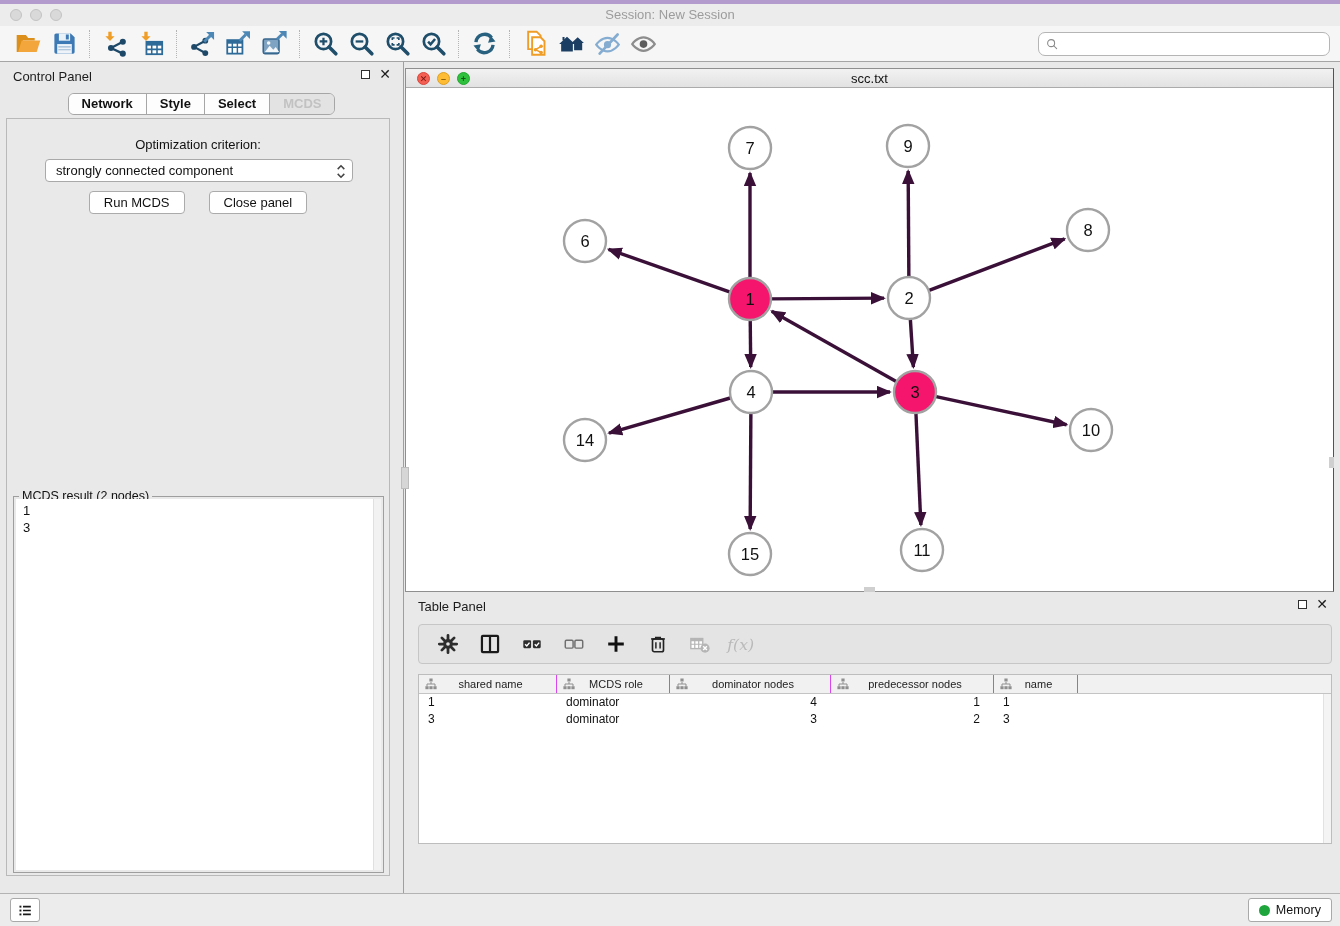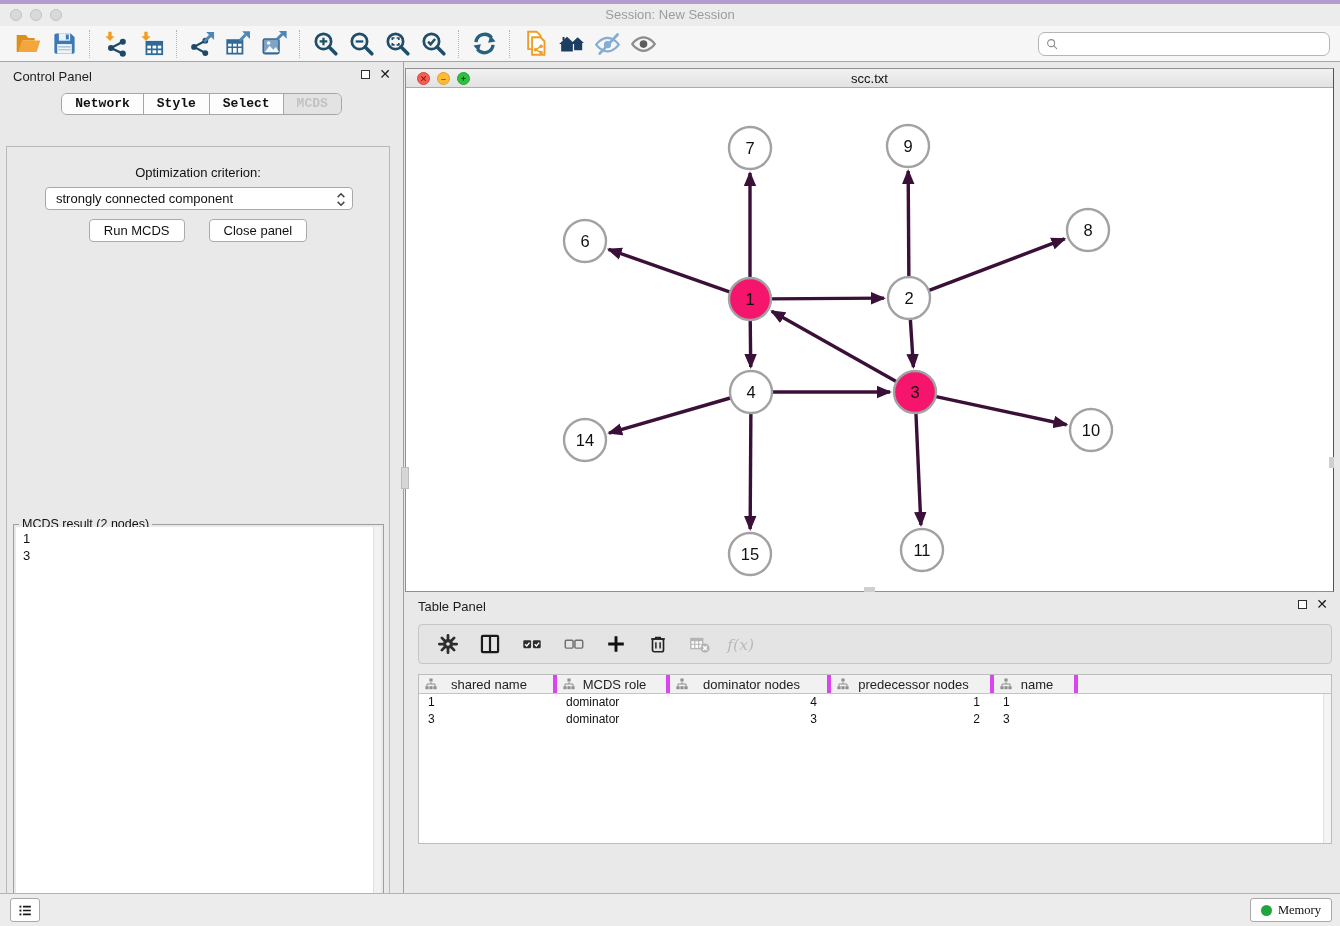--- a/index.html
+++ b/index.html
@@ -27,25 +27,25 @@
   .main { position:absolute; left:0; top:62px; right:0; bottom:33px; }
 
   
   .control-panel { position:absolute; left:0; top:0; bottom:0; width:404px; background:#e9e9e9; border-right:1px solid #9f9f9f; }
   .cp-header { position:absolute; left:0; top:0; width:100%; height:28px; }
   .panel-title { position:absolute; left:13px; top:7px; font-size:13px; color:#1c1c1c; }
   .panel-icons { position:absolute; right:12px; top:7px; display:flex; gap:9px; align-items:center; }
   .box-icon { width:9px; height:9px; border:1.4px solid #2e2e2e; display:inline-block; background:#fff; }
   .x-icon { font-size:14px; font-weight:bold; color:#1c1c1c; line-height:11px; }
   .tab-row { position:absolute; left:0; right:0; top:31px; display:flex; justify-content:center; }
-  .tab-group { display:flex; border-radius:6px; overflow:hidden; border:1px solid #a6a6a6; height:22px;font-family:Liberation Mono, monospace; }
+  .tab-group { display:flex; border-radius:6px; overflow:hidden; border:1px solid #a6a6a6; height:22px; }
   .tab { background:#fdfdfd; color:#111; border:none; border-left:1px solid #a6a6a6; padding:0 13px; font-size:13px; font-weight:600; font-family:inherit; line-height:20px; }
   .tab:first-child { border-left:none; }
   .tab.selected.muted { background:#e3e3e3; color:#c2c2c2; }
-  .cp-box { position:absolute; left:6px; top:56px; width:384px; height:758px; border:1px solid #b9b9b9; background:#e9e9e9;margin-top:28px; }
+  .cp-box { position:absolute; left:6px; top:56px; width:384px; height:758px; border:1px solid #b9b9b9; background:#e9e9e9; }
   .opt-label { position:absolute; left:0; right:0; top:18px; text-align:center; font-size:13px; color:#111; }
   .opt-select { position:absolute; left:38px; top:40px; width:308px; height:23px; background:#fff; border:1px solid #a9a9a9; border-radius:4px; display:flex; align-items:center; padding-left:10px; font-size:13px; color:#111; }
   .opt-select .chev { position:absolute; right:5px; top:3px; width:12px; height:17px; }
   .btn-row { position:absolute; left:0; right:0; top:72px; display:flex; justify-content:center; gap:24px; }
   .mac-btn { background:#fff; border:1px solid #ababab; border-radius:4px; height:23px; padding:0 14px; font-size:13px; color:#111; font-family:inherit; }
   .result-fieldset { position:absolute; left:6px; top:377px; width:371px; height:377px; border:1px solid #9e9e9e;padding-left:24px; }
   .result-legend { position:absolute; left:5px; top:-8px; background:#e9e9e9; padding:0 3px; font-size:12.5px; color:#111; }
   .result-area { position:absolute; left:2px; top:2px; right:2px; bottom:2px; background:#fff; font-size:13px; color:#111; padding:3px 7px; line-height:17px; }
   .result-scroll { position:absolute; right:2px; top:2px; bottom:2px; width:8px; background:#f2f2f2; border-left:1px solid #e0e0e0; }
 
@@ -64,31 +64,31 @@
   .split-handle { position:absolute; left:-5px; top:398px; width:8px; height:22px; background:#d6d6d6; border:1px solid #bdbdbd; }
 
   
   .table-panel { position:absolute; left:405px; top:530px; right:0; bottom:0; background:#e9e9e9; }
   .tp-toolbar { position:absolute; left:13px; top:32px; right:8px; height:40px; background:#e4e4e4; border:1px solid #c6c6c6; border-radius:4px; display:flex; align-items:center; padding-left:13px; gap:10px; }
   .tt-btn { width:32px; height:30px; display:flex; align-items:center; justify-content:center; background:transparent; border:none; }
   .tt-btn svg { width:22px; height:22px; }
   .tt-btn.wide svg { width:32px; }
   .tp-table { position:absolute; left:13px; top:82px; right:8px; height:170px; background:#fff; border:1px solid #bdbdbd; }
   .tp-thead { display:flex; height:19px; background:#f1f1f1; border-bottom:1px solid #c4c4c4; }
-  .th { display:flex; align-items:center; border-right:4px solid #d946ef; font-size:13px; color:#222; position:relative; }
+  .th { display:flex; align-items:center; border-right:1px solid #d946ef; font-size:11px; color:#222; position:relative; }
   .th svg { width:12px; height:12px; margin-left:6px; }
   .th span { flex:1; text-align:center; padding-right:12px; }
   .tr { display:flex; height:16.5px; }
   .td { font-size:12px; color:#111; line-height:16.5px; white-space:nowrap; overflow:hidden; }
   .tp-scroll { position:absolute; right:0; top:19px; bottom:0; width:8px; background:#f4f4f4; border-left:1px solid #e2e2e2; }
   .tp-tabs { position:absolute; left:0; right:0; bottom:8px; display:flex; justify-content:center; }
   .tab.selected-bottom { background:#d9d9d9; color:#adadad; }
 
   
-  .statusbar { position:absolute; left:0; bottom:0; width:1340px; height:33px; background:#ececec; border-top:1px solid #b3b3b3;font-family:Liberation Serif, serif; }
+  .statusbar { position:absolute; left:0; bottom:0; width:1340px; height:33px; background:#ececec; border-top:1px solid #b3b3b3; }
   .list-btn { position:absolute; left:10px; top:4px; width:30px; height:24px; background:#fff; border:1px solid #a9a9a9; border-radius:3px; display:flex; align-items:center; justify-content:center; }
   .list-btn svg { width:17px; height:17px; }
   .memory-btn { position:absolute; right:8px; top:4px; height:24px; background:#fff; border:1px solid #a9a9a9; border-radius:3px; display:flex; align-items:center; gap:6px; padding:0 10px; font-size:12.5px; color:#111; }
   .memory-dot { width:11px; height:11px; border-radius:50%; background:#1ea53b; }
 </style>
 </head>
 <body>
 
 <div id="app">
 

